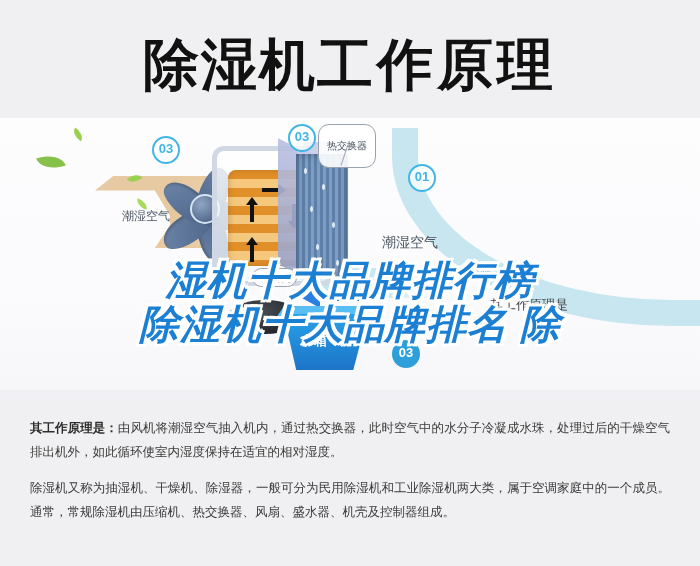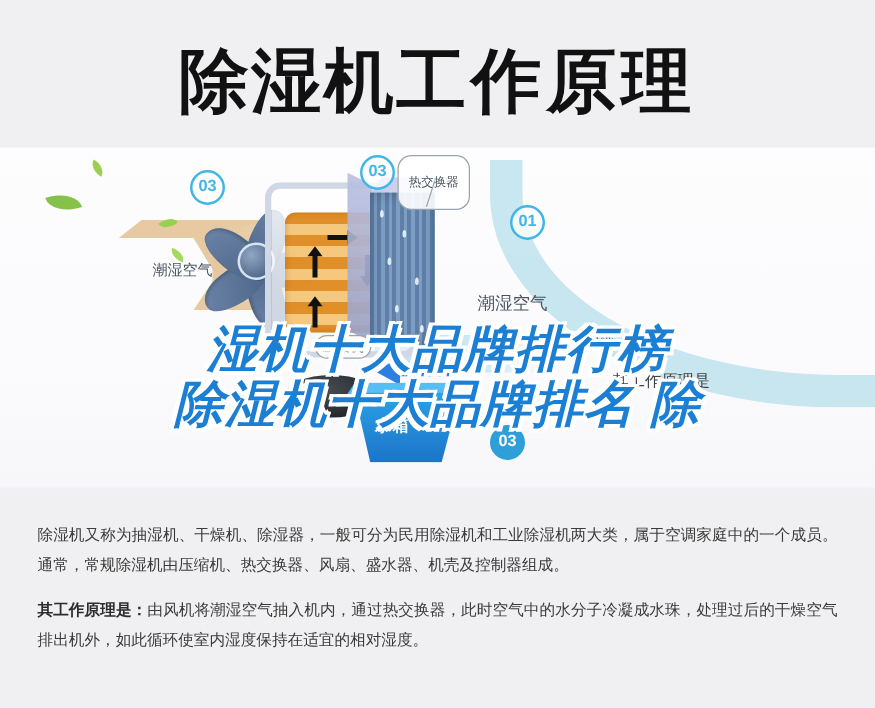--- a/index.html
+++ b/index.html
@@ -275,17 +275,17 @@
 
     <div class="num filled" style="left:392px;top:222px;">03</div>
   </div>
 
   <div class="overlay">
     <span class="line">湿机十大品牌排行榜</span>
     <span class="line">除湿机十大品牌排名 除</span>
   </div>
 
   <div class="body-text">
+    <p class="para"><b>其工作原理是：</b><span>由风机将潮湿空气抽入机内，通过热交换器，此时空气中的水分子冷凝成水珠，处理过后的干燥空气排出机外，如此循环使室内湿度保持在适宜的相对湿度。</span></p>
     <p class="para">除湿机又称为抽湿机、干燥机、除湿器，一般可分为民用除湿机和工业除湿机两大类，属于空调家庭中的一个成员。通常，常规除湿机由压缩机、热交换器、风扇、盛水器、机壳及控制器组成。</p>
-    <p class="para"><b>其工作原理是：</b><span>由风机将潮湿空气抽入机内，通过热交换器，此时空气中的水分子冷凝成水珠，处理过后的干燥空气排出机外，如此循环使室内湿度保持在适宜的相对湿度。</span></p>
   </div>
 
 </div>
 
 </body></html>

